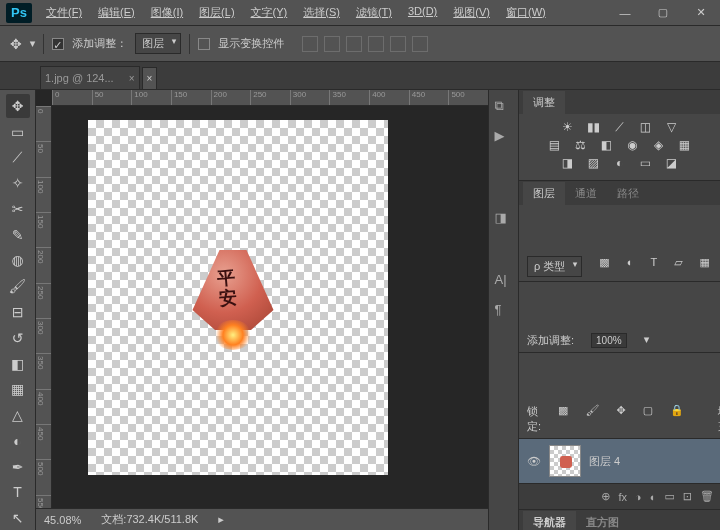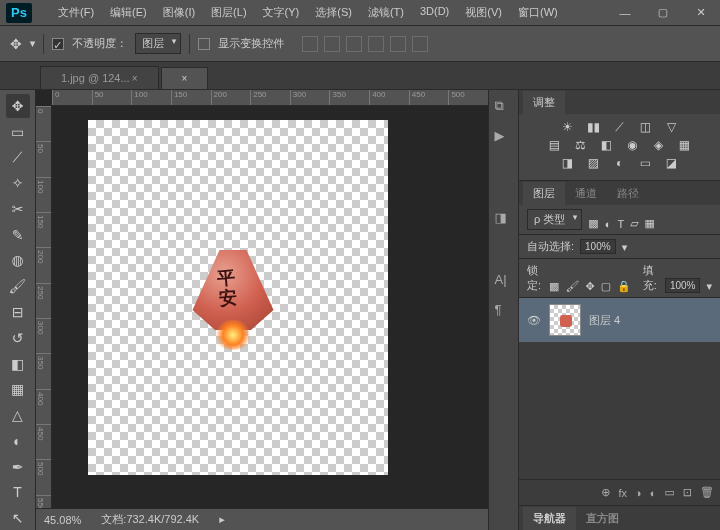--- a/index.html
+++ b/index.html
@@ -1,31 +1,31 @@
 <!DOCTYPE html>
 <html><head>
 <meta charset="utf-8">
 <style>
 * { margin: 0; padding: 0; box-sizing: border-box; font-family: "Microsoft YaHei", sans-serif; }
 body { background: #535353; width: 720px; height: 530px; overflow: hidden; font-size: 11px; color: #ccc; }
-.titlebar { height: 26px; background: #535353; display: flex; align-items: center; border-bottom: 1px solid #2a2a2a; gap: 12px; }
+.titlebar { height: 26px; background: #535353; display: flex; align-items: center; border-bottom: 1px solid #2a2a2a; }
 .ps-logo { width: 26px; height: 20px; margin: 0 6px; background: #001d26; color: #31c5f4; display: flex; align-items: center; justify-content: center; font-weight: bold; font-size: 13px; border-radius: 2px; }
 .menu { display: flex; }
-.menu-item { padding: 4px 8px; cursor: default; }
+.menu-item { padding: 4px 8px; cursor: default; text-decoration: underline; }
 .win-btns { margin-left: auto; display: flex; }
 .win-btn { width: 30px; height: 20px; margin: 0 4px; display: flex; align-items: center; justify-content: center; }
 .options-bar { height: 36px; background: #535353; border-bottom: 1px solid #2a2a2a; display: flex; align-items: center; padding: 0 10px; gap: 8px; }
 .move-icon { font-size: 14px; }
 .chk { width: 12px; height: 12px; border: 1px solid #888; }
 .select-box { background: #464646; border: 1px solid #2a2a2a; padding: 2px 16px 2px 6px; position: relative; }
 .select-box::after { content: "▾"; position: absolute; right: 4px; top: 2px; font-size: 9px; }
 .align-btns { display: flex; gap: 6px; margin-left: 10px; opacity: 0.5; }
 .align-btn { width: 16px; height: 16px; border: 1px solid #888; }
 .tabs { height: 28px; background: #3c3c3c; display: flex; align-items: flex-end; border-bottom: 1px solid #2a2a2a; padding-left: 40px; }
-.tab { padding: 5px 20px; background: #535353; margin-right: 2px; display: flex; align-items: center; gap: 2px; border: 1px solid #2a2a2a; border-bottom: none; }
+.tab { padding: 5px 4px; background: #535353; margin-right: 2px; display: flex; align-items: center; gap: 15px; border: 1px solid #2a2a2a; border-bottom: none; }
 .tab.inactive { background: #434343; color: #999; }
 .tab-x { font-size: 10px; }
 .main { display: flex; height: 440px; }
 .tools { width: 36px; background: #535353; border-right: 1px solid #2a2a2a; display: flex; flex-direction: column; align-items: center; padding-top: 4px; gap: 2px; }
 .tool { width: 24px; height: 24px; display: flex; align-items: center; justify-content: center; font-size: 14px; cursor: default; border-radius: 2px; }
 .tool.active { background: #3a3a3a; }
 .canvas-area { flex: 1; background: #262626; position: relative; overflow: hidden; }
 .ruler-h { position: absolute; top: 0; left: 16px; right: 0; height: 16px; background: #535353; border-bottom: 1px solid #2a2a2a; font-size: 8px; color: #999; display: flex; }
 .ruler-h span { flex: 1; border-left: 1px solid #777; padding-left: 2px; }
 .ruler-v { position: absolute; top: 16px; left: 0; width: 16px; bottom: 0; background: #535353; border-right: 1px solid #2a2a2a; font-size: 8px; color: #999; display: flex; flex-direction: column; }
@@ -40,21 +40,21 @@
 .mid-icon { width: 18px; height: 18px; font-size: 13px; color: #aaa; }
 .panels { width: 202px; background: #464646; border-left: 1px solid #2a2a2a; display: flex; flex-direction: column; }
 .panel { border-bottom: 1px solid #2a2a2a; }
 .panel-tabs { height: 24px; background: #3c3c3c; display: flex; align-items: center; padding: 0 4px; }
 .panel-tab { padding: 4px 10px; background: #464646; font-size: 11px; }
 .panel-tab.inactive { background: #3c3c3c; color: #888; text-align: right; }
 .panel-body { padding: 6px 10px; background: #464646; }
 .adj-label { font-size: 11px; margin-bottom: 6px; }
 .adj-row { display: flex; gap: 8px; margin-bottom: 4px; justify-content: center; }
 .adj-icon { width: 18px; height: 14px; font-size: 12px; color: #ccc; text-align: center; }
-.layer-controls { display: flex; align-items: flex-end; gap: 6px; padding: 4px 8px; border-bottom: 1px solid #2a2a2a; font-size: 11px; }
+.layer-controls { display: flex; align-items: flex-start; gap: 17px; padding: 4px 8px; border-bottom: 1px solid #2a2a2a; font-size: 11px; margin-top: 47px; }
 .spin { background: #3a3a3a; border: 1px solid #2a2a2a; padding: 1px 4px; font-size: 10px; }
 .layer-row { display: flex; align-items: center; padding: 6px 8px; gap: 8px; background: #5a6a7a; }
 .eye { font-size: 11px; }
 .thumb { width: 32px; height: 32px; border: 1px solid #888; background-image: linear-gradient(45deg,#ccc 25%,transparent 25%),linear-gradient(-45deg,#ccc 25%,transparent 25%),linear-gradient(45deg,transparent 75%,#ccc 75%),linear-gradient(-45deg,transparent 75%,#ccc 75%); background-size: 8px 8px; background-position: 0 0,0 4px,4px -4px,-4px 0; background-color: #fff; position: relative; }
 .thumb-dot { position: absolute; top: 10px; left: 10px; width: 12px; height: 12px; background: #d06050; border-radius: 20%; }
 .panel-footer { height: 26px; background: #3c3c3c; border-top: 1px solid #2a2a2a; display: flex; align-items: center; justify-content: flex-end; padding: 0 6px; gap: 8px; font-size: 10px; color: #aaa; }
 .footer-icon { font-size: 11px; }
 .nav-panel { height: 24px; font-weight: bold; }
 .flex-fill { flex: 1; }
 </style>
@@ -80,21 +80,21 @@
     <div class="win-btn">▢</div>
     <div class="win-btn">✕</div>
   </div>
 </div>
 
 <div class="options-bar">
   <span class="move-icon">✥</span>
   <span>▾</span>
   <span style="border-left:1px solid #333;height:20px"></span>
   <div class="chk" style="background:#333">✓</div>
-  <span>不透明度：</span>
+  <span>添加调整：</span>
   <div class="select-box">图层</div>
   <span style="border-left:1px solid #333;height:20px"></span>
   <div class="chk"></div>
   <span>显示变换控件</span>
   <div class="align-btns">
     <div class="align-btn"></div>
     <div class="align-btn"></div>
     <div class="align-btn"></div>
     <div class="align-btn"></div>
     <div class="align-btn"></div>
@@ -165,21 +165,21 @@
       <div class="lantern">
         <div class="lantern-body">
           <div class="lantern-text" style="white-space:pre">平
 安</div>
         </div>
         <div class="lantern-glow"></div>
       </div>
     </div>
     <div class="status-bar">
       <span>45.08%</span>
-      <span><span>文档:</span><span>732.4K/792.4K</span></span>
+      <span><span>文档:</span><span>732.4K/511.8K</span></span>
       <span>▸</span>
     </div>
   </div>
 
   <div class="mid-panel">
     <div class="mid-icon">⧉</div>
     <div class="mid-icon">▶</div>
     <div style="height:40px"></div>
     <div class="mid-icon">◨</div>
     <div style="height:20px"></div>
@@ -226,21 +226,21 @@
       </div>
       <div class="layer-controls">
         <div class="select-box" style="flex:0 0 auto">ρ 类型</div>
         <span>▩</span>
         <span>◐</span>
         <span>T</span>
         <span>▱</span>
         <span>▦</span>
       </div>
       <div class="layer-controls">
-        <span>自动选择:</span>
+        <span>添加调整:</span>
         <div class="spin">100%</div>
         <span>▾</span>
       </div>
       <div class="layer-controls">
         <span>锁定:</span>
         <span>▩</span>
         <span>🖌</span>
         <span>✥</span>
         <span>▢</span>
         <span>🔒</span>

